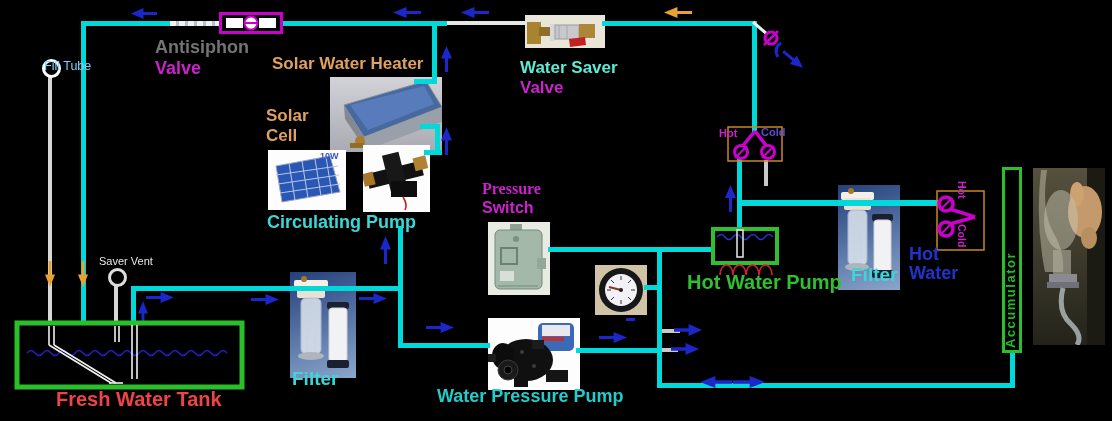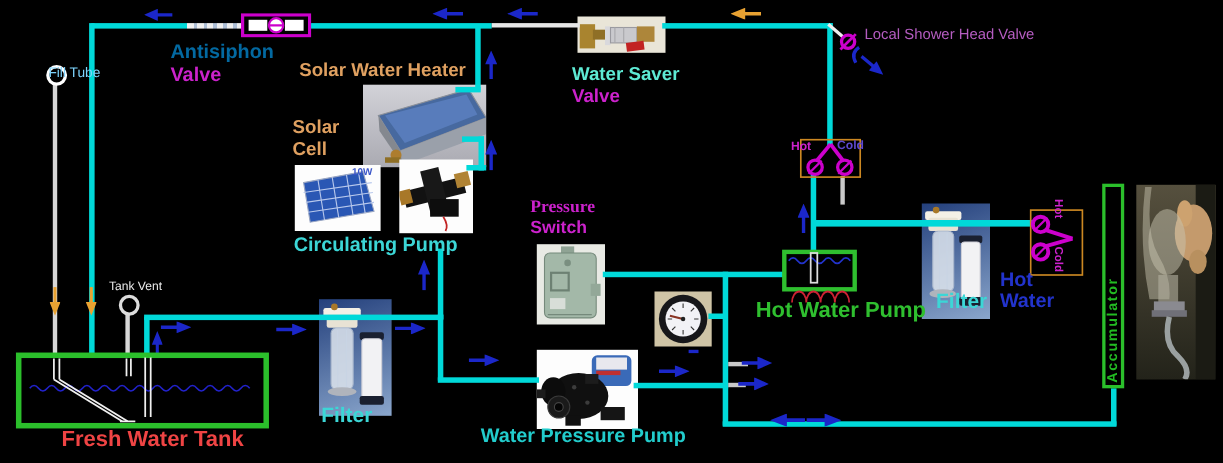--- a/index.html
+++ b/index.html
@@ -288,33 +288,32 @@
       <line x1="102" y1="9" x2="102" y2="25"></line>
         <line x1="106" y1="9" x2="106" y2="25"></line>
       <line x1="119" y1="8" x2="119" y2="62"></line>
         <line x1="124" y1="8" x2="124" y2="62"></line>
     </g>
   </svg>
 
   <div style="position:absolute;left:1002px;top:167px;width:14px;height:180px;border:3px solid #2bbf2b;background:#000;"></div>
 
   <div class="lbl reg" style="left:44px;top:60px;font-size:12.5px;color:#7dd3fc;">Fill Tube</div>
-  <div class="lbl reg" style="left:99px;top:256px;font-size:11px;color:#e8e8e8;">Tank Vent</div>
-
-  <div class="lbl" style="left:155px;top:38px;font-size:18px;color:#0369a1;">Antisiphon</div>
+  <div class="lbl reg" style="left:99px;top:256px;font-size:11px;color:#e8e8e8;">Saver Vent</div>
+
+  <div class="lbl" style="left:155px;top:38px;font-size:18px;color:#737373;">Antisiphon</div>
   <div class="lbl" style="left:155px;top:59px;font-size:18px;color:#cc22cc;">Valve</div>
 
   <div class="lbl" style="left:272px;top:55px;font-size:17px;color:#dfa060;">Solar Water Heater</div>
   <div class="lbl" style="left:266px;top:107px;font-size:17px;color:#dfa060;">Solar</div>
   <div class="lbl" style="left:266px;top:127px;font-size:17px;color:#dfa060;">Cell</div>
 
   <div class="lbl" style="left:520px;top:59px;font-size:17px;color:#5eead4;">Water Saver</div>
   <div class="lbl" style="left:520px;top:79px;font-size:17px;color:#cc22cc;">Valve</div>
 
-  <div class="lbl reg" style="left:786px;top:24px;font-size:13.5px;color:#b45cc0;">Local Shower Head Valve</div>
 
   <div class="lbl" style="left:719px;top:128px;font-size:11px;color:#cc22cc;">Hot</div>
   <div class="lbl" style="left:761px;top:127px;font-size:11px;color:#5e49cf;">Cold</div>
 
   <div class="lbl" style="left:482px;top:181px;font-size:16px;color:#cc22cc;font-family:Liberation Serif, serif;">Pressure</div>
   <div class="lbl" style="left:482px;top:200px;font-size:16px;color:#cc22cc;">Switch</div>
 
   <div class="lbl" style="left:687px;top:272px;font-size:20px;color:#2fbf2f;">Hot Water Pump</div>
 
   <div class="lbl" style="left:267px;top:213px;font-size:18px;color:#3cd6d6;">Circulating Pump</div>

